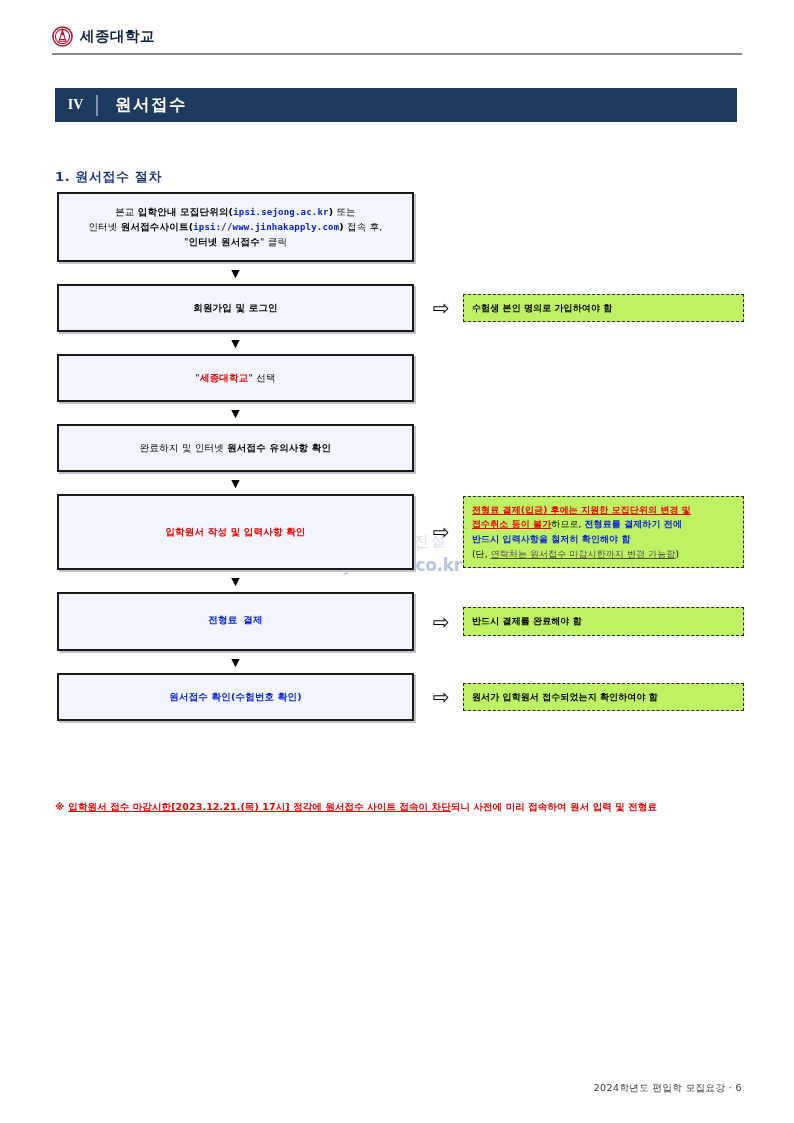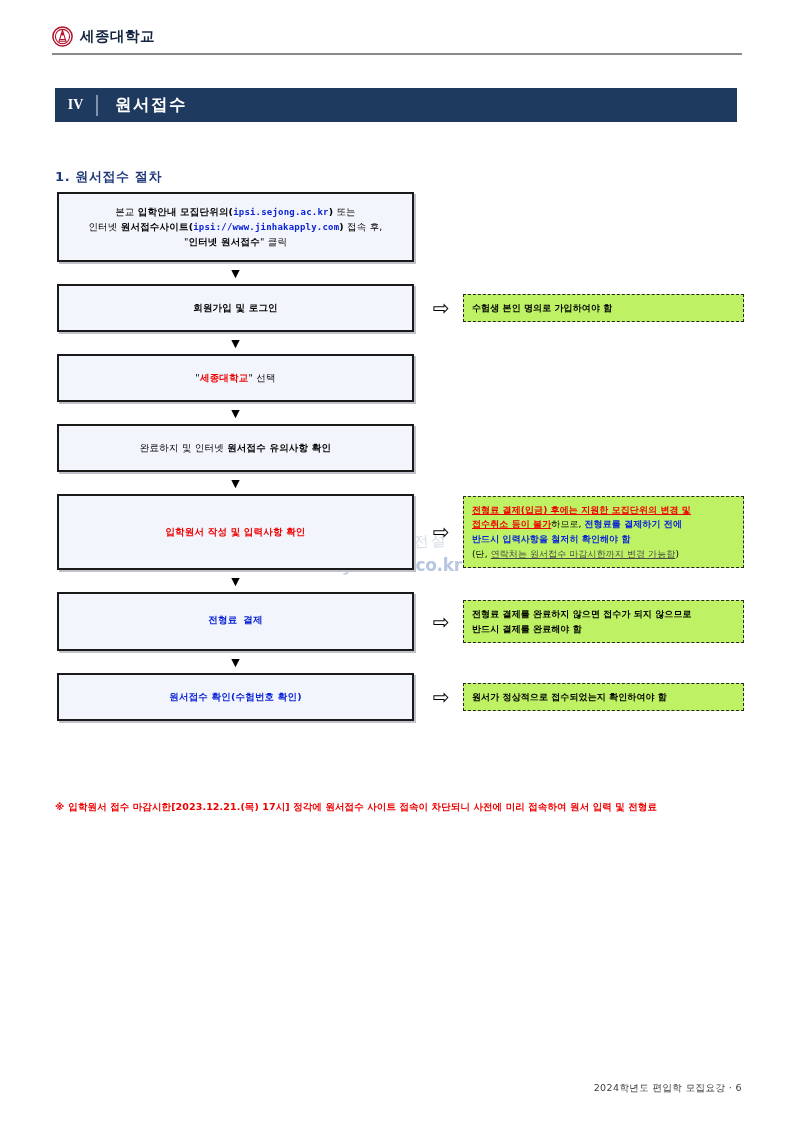--- a/index.html
+++ b/index.html
@@ -180,21 +180,21 @@
     left: 55px;
     top: 798px;
     width: 690px;
     font-size: 9.5px;
     font-weight: bold;
     color: #ee0000;
     line-height: 1.85;
     letter-spacing: 0.1px;
   }
   .warning .star { margin-right: 4px; }
-  .warning .u { }
+  .warning .u { text-decoration: underline; }
   .warning .line2 { display: block; padding-left: 14px; }
 
   
   .footer {
     position: absolute;
     right: 52px;
     top: 1082px;
     font-size: 9.5px;
     color: #3b3b3b;
     letter-spacing: 0.4px;
@@ -322,36 +322,35 @@
     <div class="down-arrow">▼</div>
     <div class="flow-row">
       <div class="flow-box" style="height: 59px; font-family: Liberation Mono, monospace;">
         <div class="flow-box-inner">
           <div><span class="blue-b">전형료 결제</span></div>
         </div>
       </div>
       <div class="side-wrap">
         <span class="side-arrow">⇨</span>
         <div class="side-note">
-          <div><span class="b">전형료 결제를 완료하지 않으면 접수가 되지 않으므로</span></div>
           <div><span class="b">반드시 결제를 완료해야 함</span></div>
         </div>
       </div>
     </div>
     <div class="down-arrow">▼</div>
     <div class="flow-row">
       <div class="flow-box" style="height: 48px;">
         <div class="flow-box-inner">
           <div><span class="blue-b">원서접수 확인(수험번호 확인)</span></div>
         </div>
       </div>
       <div class="side-wrap">
         <span class="side-arrow">⇨</span>
         <div class="side-note">
-          <div><span class="b">원서가 정상적으로 접수되었는지 확인하여야 함</span></div>
+          <div><span class="b">원서가 입학원서 접수되었는지 확인하여야 함</span></div>
         </div>
       </div>
     </div>
   </div>
 
 <div class="warning">
   <span class="star">※</span><span class="u">입학원서 접수 마감시한[2023.12.21.(목) 17시] 정각에 원서접수 사이트 접속이 차단</span><span>되니 사전에 미리 접속하여 원서 입력 및 전형료</span>
 </div>
 
 <div class="footer">2024학년도 편입학 모집요강 · 6</div>

